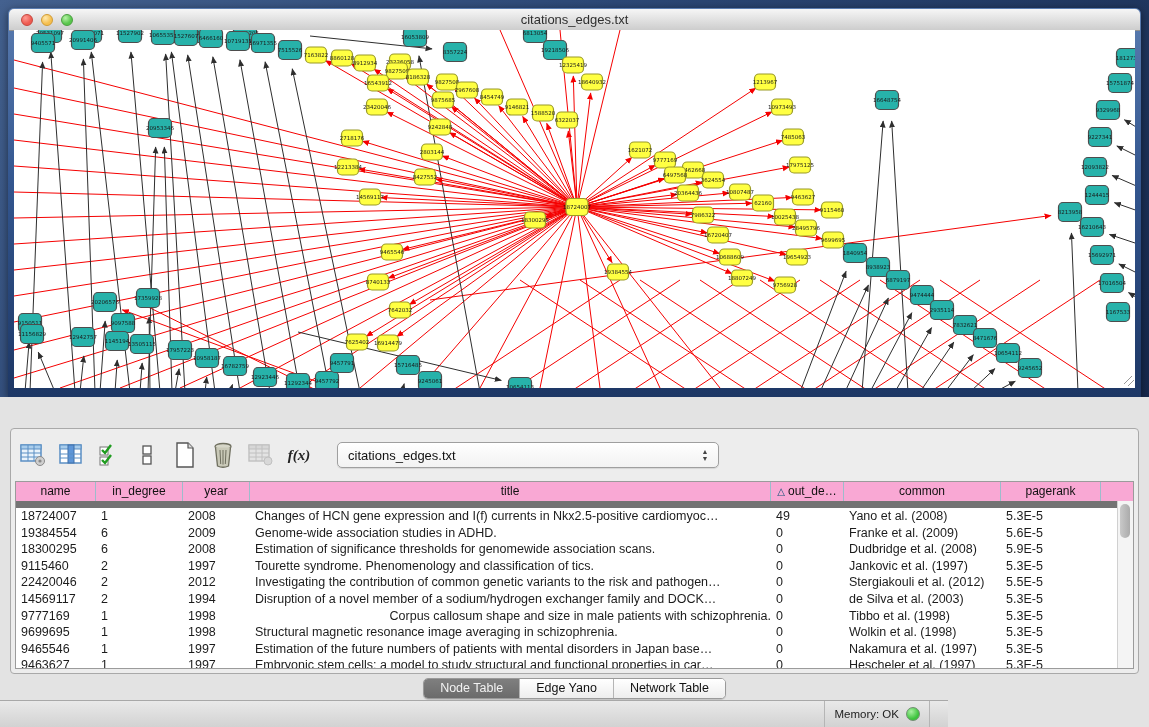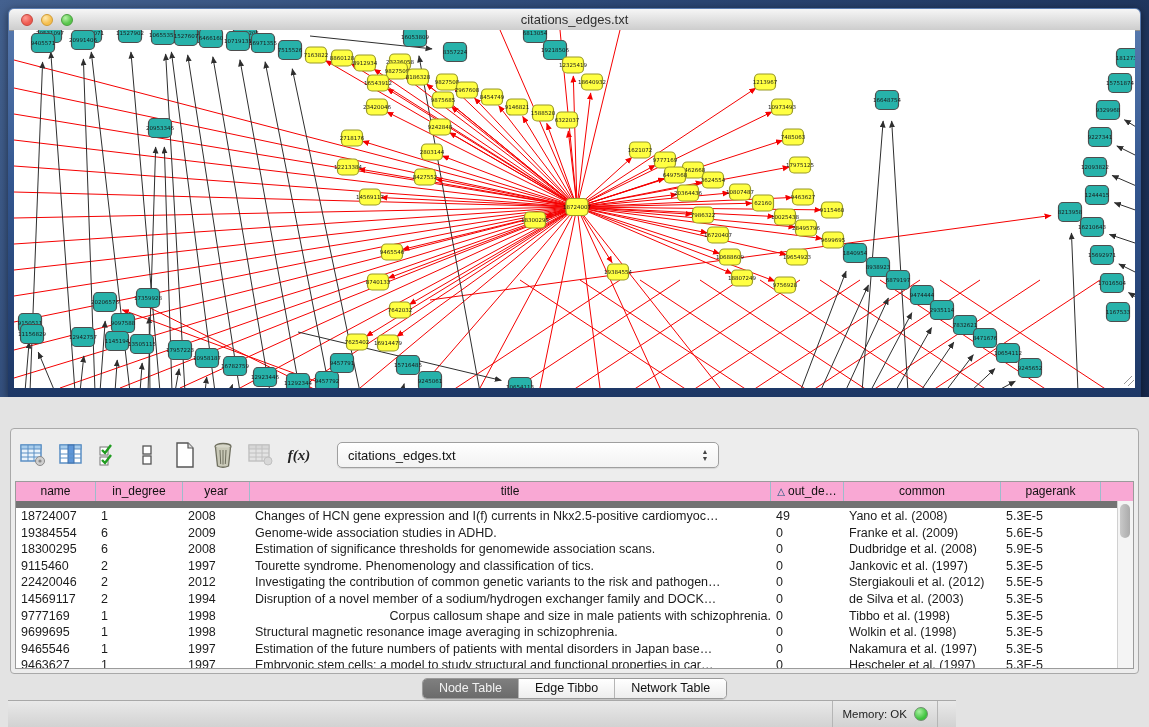--- a/index.html
+++ b/index.html
@@ -108,21 +108,21 @@
     background:#fff;box-shadow:0 1px 1px rgba(0,0,0,.15);
   }
   .seg-btn{
     padding:0 16px;font-size:12.5px;line-height:19px;color:#111;background:linear-gradient(180deg,#ffffff,#ededed);
     border-right:1px solid #b5b5b5;cursor:default;
   }
   .seg-btn:last-child{border-right:none;}
   .seg-btn.active{background:linear-gradient(180deg,#7f7f7f,#6b6b6b);color:#f2f2f2;}
 
   .status-bar{
-    position:absolute;left:8px;bottom:0;width:948px;height:26px;
+    position:absolute;left:0;bottom:0;width:948px;height:26px;
     background:linear-gradient(180deg,#e9e9e9,#d2d2d2);border-top:1px solid #a8a8a8;margin-top:16px;
   }
   .memory{
     position:absolute;right:18px;top:0;height:26px;display:flex;align-items:center;gap:7px;
     border-left:1px solid #b5b5b5;border-right:1px solid #b5b5b5;padding:0 9px;
   }
   .memory-label{font-size:11.5px;color:#222;}
   .memory-dot{
     width:14px;height:14px;border-radius:50%;
     background:radial-gradient(circle at 35% 30%,#a8f0a0,#3dc33d 65%);
@@ -934,21 +934,21 @@
           </div>
         <div class="vscroll">
           <div class="vthumb"></div>
         </div>
       </div>
     </div>
 
     <div class="tabs-row">
       <div class="seg">
           <div class="seg-btn active">Node Table</div>
-          <div class="seg-btn">Edge Tibbo</div>
+          <div class="seg-btn">Edge Yano</div>
           <div class="seg-btn">Network Table</div>
         </div>
     </div>
   </div>
 
   <div class="status-bar">
     <div class="memory">
       <span class="memory-label">Memory: OK</span>
       <span class="memory-dot"></span>
     </div>

